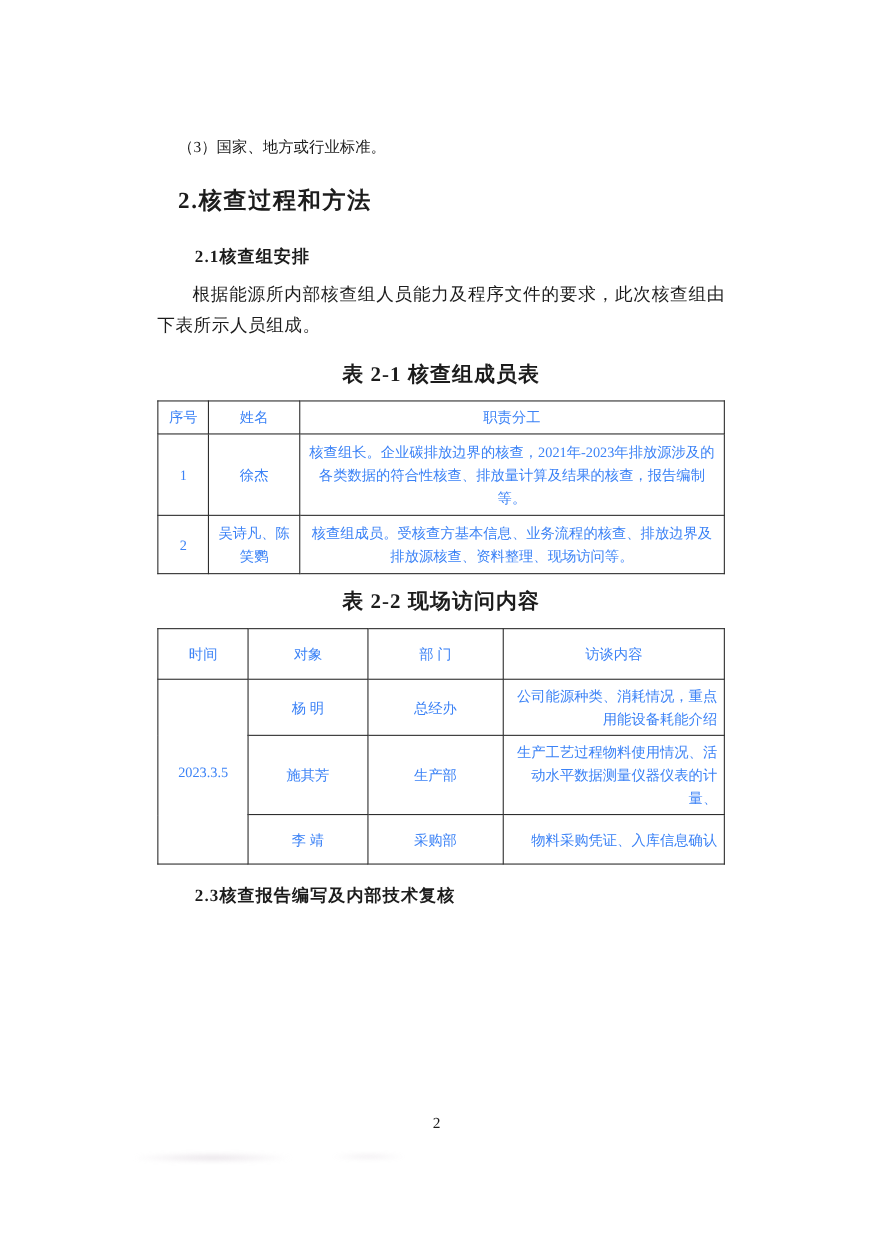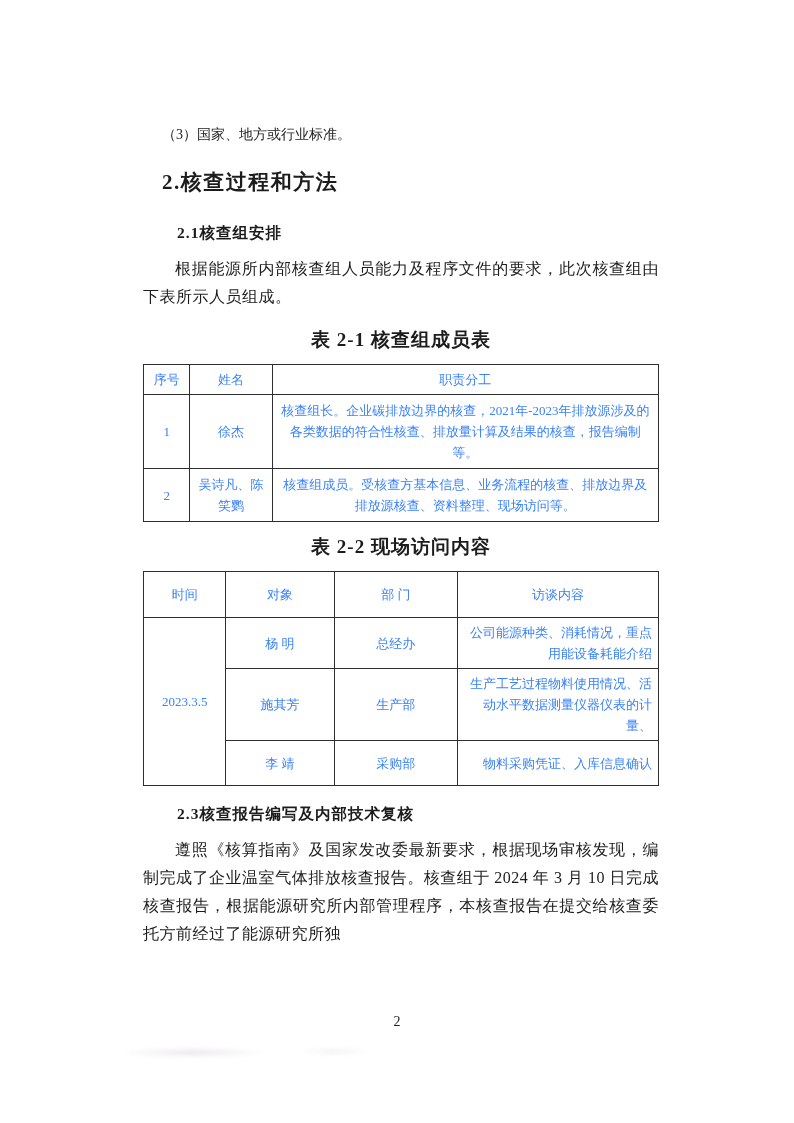--- a/index.html
+++ b/index.html
@@ -171,20 +171,19 @@
     <tr>
       <td>李  靖</td>
       <td>采购部</td>
       <td class="left">物料采购凭证、入库信息确认</td>
     </tr>
   </tbody>
     </table>
 
   <div class="sub-heading" style="margin-top:18px;">2.3核查报告编写及内部技术复核</div>
 
-  <p class="body-para">遵照《核算指南》及国家发改委最新要求，根据现场审核发现，编制完成了企业温室气体排放核查报告。核查组于 2024 年 3 月 10 日完成核查报告，根据能源研究所内部管理程序，本核查报告在提交给核查委托方前经过了能源研究所独</p>
 
 </div>
 
 <div class="page-number">2</div>
 
 <div class="scan-smudge"></div>
 <div class="scan-smudge s2"></div>
 
 </body></html>

